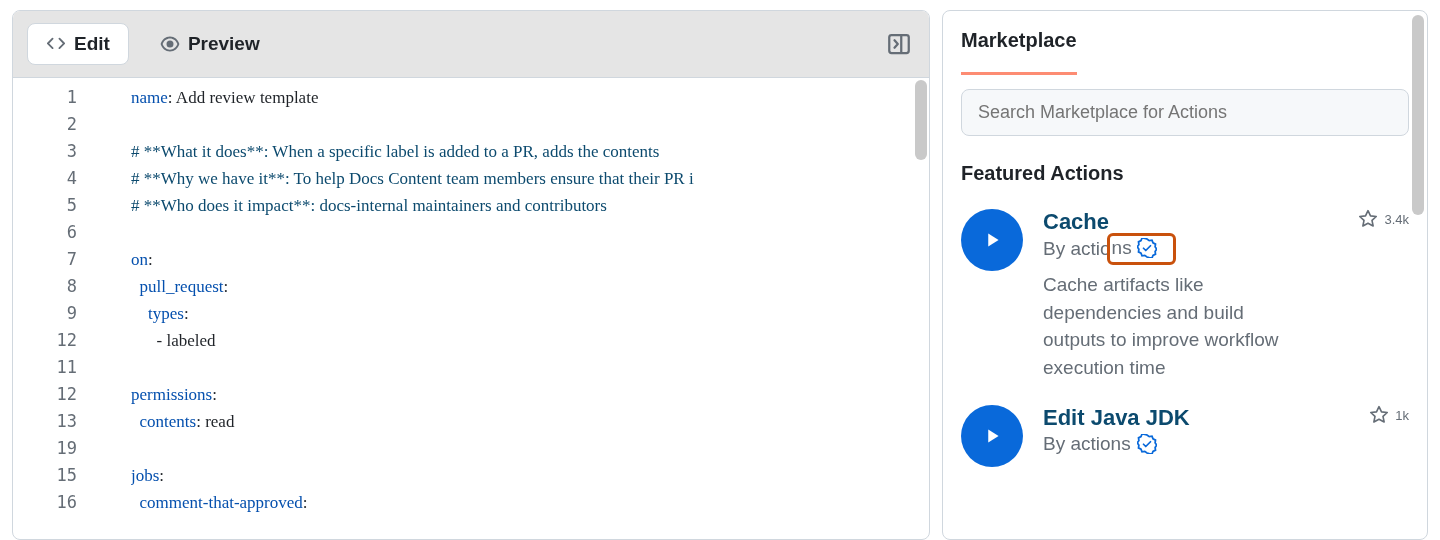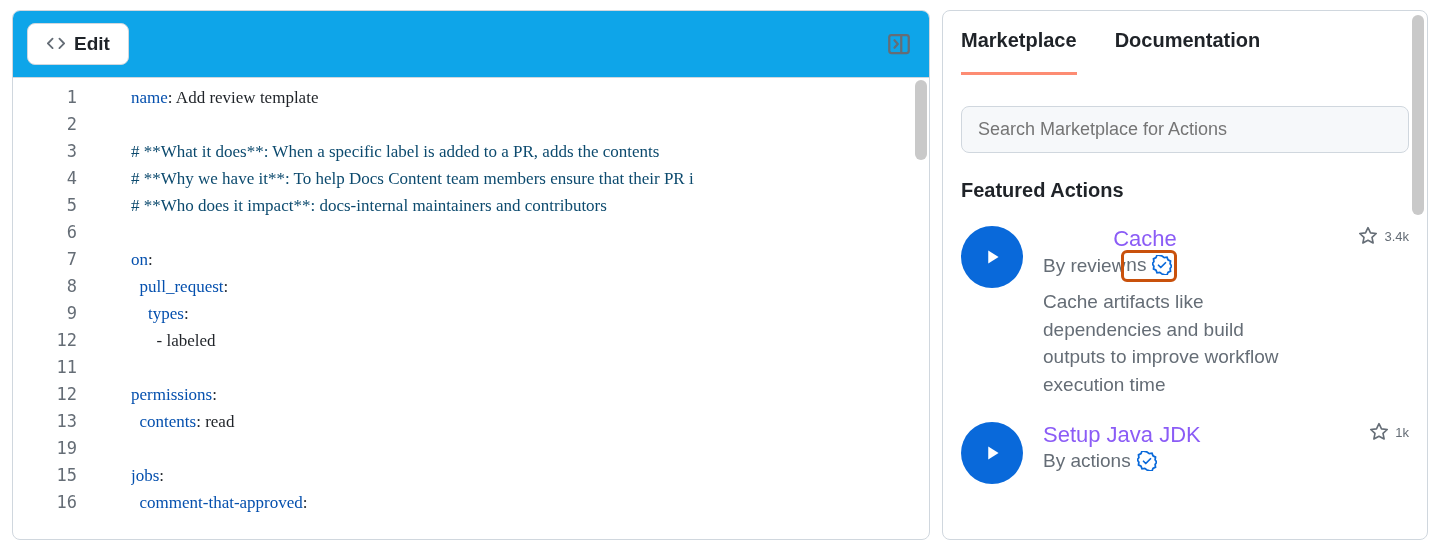--- a/index.html
+++ b/index.html
@@ -16,21 +16,21 @@
   border: 1px solid #d0d7de;
   border-radius: 8px;
   margin: 10px 0 0 12px;
   overflow: hidden;
   display: flex;
   flex-direction: column;
   background: #fff;
   position: relative;
 }
 .lp-header {
-  background: #0ea5e9;
+  background: #e5e5e5;
   border-bottom: 1px solid #d0d7de;
   padding: 12px 14px;
   display: flex;
   align-items: center;
 }
 .tab-group { display: flex; gap: 12px; }
 .tab-btn {
   display: flex;
   align-items: center;
   gap: 8px;
@@ -103,21 +103,21 @@
   font-size: 20px;
   font-weight: 600;
   color:#1f2328;
   padding-top:18px;
   text-align:right;
 }
 .rp-tab { padding-bottom:20px; cursor:pointer; }
 .rp-tab.active { border-bottom: 3px solid #fd8c73; }
 .rp-search {
   width:100%;
-  margin-top:31px;
+  margin-top:14px;
   padding: 12px 16px;
   border:1px solid #d0d7de;
   background:#f6f8fa;
   border-radius:8px;
   font-size:18px;
   color:#656d76;
 }
 .rp-section-title {
   font-size:20px;
   font-weight:600;
@@ -130,30 +130,30 @@
 }
 .action-avatar {
   width:62px; height:62px; border-radius:50%;
   background:#0969da;
   display:flex;align-items:center;justify-content:center;
   flex-shrink:0;
 }
 .action-body { flex:1; }
 .action-title-row { display:flex; align-items:flex-start; }
 .action-title {
-  font-size:22px; font-weight:400; color:#8b5cf6;text-align:right;
+  font-size:22px; font-weight:700; color:#0c4a6e;
 }
 .action-byline {
   font-size:19px; color:#656d76; margin-top:2px;
   display:flex; align-items:center; gap:6px;
 }
 .verified-badge-highlight {
   border:3px solid #c9510c;
   border-radius:6px;
-  padding:1px 2px 3px 2px;
+  padding:1px 16px 3px 2px;
   margin: -4px 0 -4px -10px;
   display:inline-flex; align-items:center;
 }
 .action-desc {
   font-size:19px; color:#656d76; margin-top:10px; line-height:1.45;
   max-width:260px;
 }
 .star-block {
   margin-left:auto;
   display:flex; align-items:center; gap:6px;
@@ -171,20 +171,28 @@
 <div class="left-panel">
   <div class="lp-header">
     <div class="tab-group">
       <div class="tab-btn active">
         <span class="icon">
           <svg width="20" height="20" viewBox="0 0 16 16" fill="currentColor">
               <path d="M4.72 3.22a.75.75 0 0 1 1.06 1.06L2.56 7.5l3.22 3.22a.75.75 0 1 1-1.06 1.06L.97 8.03a.75.75 0 0 1 0-1.06l3.75-3.75Zm6.56 0a.75.75 0 0 0-1.06 1.06l3.22 3.22-3.22 3.22a.75.75 0 1 0 1.06 1.06l3.75-3.75a.75.75 0 0 0 0-1.06l-3.75-3.75Z"></path>
             </svg>
         </span>
         <span>Edit</span>
+      </div>
+      <div class="tab-btn">
+        <span class="icon">
+          <svg width="20" height="20" viewBox="0 0 16 16" fill="currentColor">
+              <path d="M8 2c3.5 0 6.5 2.5 7.5 6-1 3.5-4 6-7.5 6S1.5 11.5.5 8C1.5 4.5 4.5 2 8 2Zm0 1.5C5.3 3.5 3 5.3 2.1 8 3 10.7 5.3 12.5 8 12.5S13 10.7 13.9 8C13 5.3 10.7 3.5 8 3.5Zm0 1.7a2.8 2.8 0 1 1 0 5.6 2.8 2.8 0 0 1 0-5.6Z"></path>
+            </svg>
+        </span>
+        <span>Preview</span>
       </div>
     </div>
     <div class="header-right">
       <span class="collapse-btn">
         <svg width="24" height="24" viewBox="0 0 16 16" fill="none" stroke="currentColor" stroke-width="1.5">
             <rect x="1.5" y="2" width="13" height="12" rx="1.5"></rect>
             <line x1="9.5" y1="2" x2="9.5" y2="14"></line>
             <path d="M5 5.5 7.2 8 5 10.5" stroke-linecap="round" stroke-linejoin="round"></path>
           </svg>
       </span>
@@ -211,38 +219,37 @@
       </div>
     <div class="code" id="code"><div><span class="tok-key">name</span><span class="tok-plain">: Add review template</span></div><div>&nbsp;</div><div><span class="tok-cmt"># **What it does**: When a specific label is added to a PR, adds the contents </span></div><div><span class="tok-cmt"># **Why we have it**: To help Docs Content team members ensure that their PR i</span></div><div><span class="tok-cmt"># **Who does it impact**: docs-internal maintainers and contributors</span></div><div>&nbsp;</div><div><span class="tok-key">on</span><span class="tok-plain">:</span></div><div><span class="tok-plain">  </span><span class="tok-key">pull_request</span><span class="tok-plain">:</span></div><div><span class="tok-plain">    </span><span class="tok-key">types</span><span class="tok-plain">:</span></div><div><span class="tok-plain">      - labeled</span></div><div>&nbsp;</div><div><span class="tok-key">permissions</span><span class="tok-plain">:</span></div><div><span class="tok-plain">  </span><span class="tok-key">contents</span><span class="tok-plain">: read</span></div><div>&nbsp;</div><div><span class="tok-key">jobs</span><span class="tok-plain">:</span></div><div><span class="tok-plain">  </span><span class="tok-key">comment-that-approved</span><span class="tok-plain">:</span></div></div>
     <div class="vscroll-track"></div>
   </div>
 </div>
 
 <div class="right-panel">
   <div class="right-scroll"></div>
   <div class="rp-tabs">
     <div class="rp-tab active"><span>Marketplace</span></div>
-    <div class="rp-tab"><span>Documentation</span></div>
   </div>
   <input class="rp-search" placeholder="Search Marketplace for Actions" style="">
   <div class="rp-section-title">Featured Actions</div>
   <div id="actions-list">
       <div class="action-item">
     <div class="action-avatar">
           <svg width="30" height="30" viewBox="0 0 16 16" fill="#fff">
             <circle cx="8" cy="8" r="8" fill="none"></circle>
             <path d="M6 4.5v7l5.5-3.5z"></path>
           </svg>
         </div>
     <div class="action-body">
       <div class="action-title-row">
         <div>
           <div class="action-title">Cache</div>
           <div class="action-byline">
-                <span>By review</span>
+                <span>By actio</span>
                 <span class="verified-badge-highlight">
                   <span>ns&nbsp;</span>
                   <span>
                     <svg width="20" height="20" viewBox="0 0 16 16" fill="none" stroke="#0969da" stroke-width="1.4">
                       <path d="M8 .8l1.8 1.3 2.2-.3.8 2.1 2 1-.3 2.2 1.3 1.8-1.3 1.8.3 2.2-2 1-.8 2.1-2.2-.3L8 15.2l-1.8-1.3-2.2.3-.8-2.1-2-1 .3-2.2L.2 7.1l1.3-1.8-.3-2.2 2-1 .8-2.1 2.2.3z"></path>
                       <path d="M5.2 8.2l1.8 1.8 3.8-3.8" stroke-linecap="round" stroke-linejoin="round"></path>
                     </svg>
                   </span>
                 </span>
               </div>
@@ -262,21 +269,21 @@
       <div class="action-item">
     <div class="action-avatar">
           <svg width="30" height="30" viewBox="0 0 16 16" fill="#fff">
             <circle cx="8" cy="8" r="8" fill="none"></circle>
             <path d="M6 4.5v7l5.5-3.5z"></path>
           </svg>
         </div>
     <div class="action-body">
       <div class="action-title-row">
         <div>
-          <div class="action-title">Setup Java JDK</div>
+          <div class="action-title">Edit Java JDK</div>
           <div class="action-byline">
                 <span>By actions</span> 
                 <span>
                   <svg width="20" height="20" viewBox="0 0 16 16" fill="none" stroke="#0969da" stroke-width="1.4">
                     <path d="M8 .8l1.8 1.3 2.2-.3.8 2.1 2 1-.3 2.2 1.3 1.8-1.3 1.8.3 2.2-2 1-.8 2.1-2.2-.3L8 15.2l-1.8-1.3-2.2.3-.8-2.1-2-1 .3-2.2L.2 7.1l1.3-1.8-.3-2.2 2-1 .8-2.1 2.2.3z"></path>
                     <path d="M5.2 8.2l1.8 1.8 3.8-3.8" stroke-linecap="round" stroke-linejoin="round"></path>
                   </svg>
                 </span>
               </div>
         </div>

